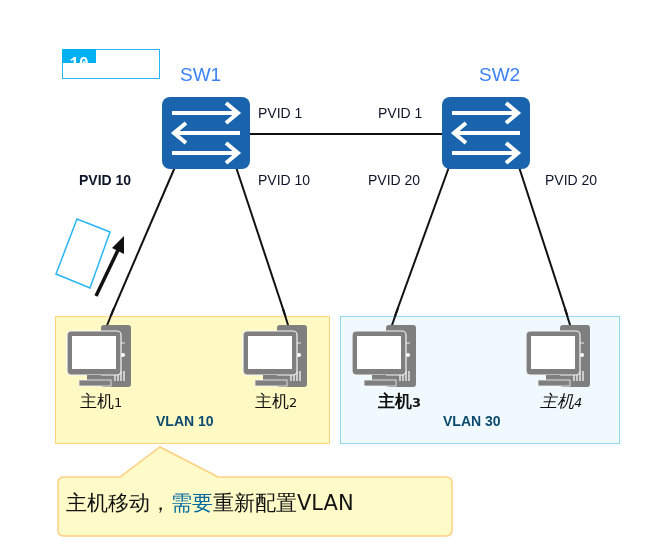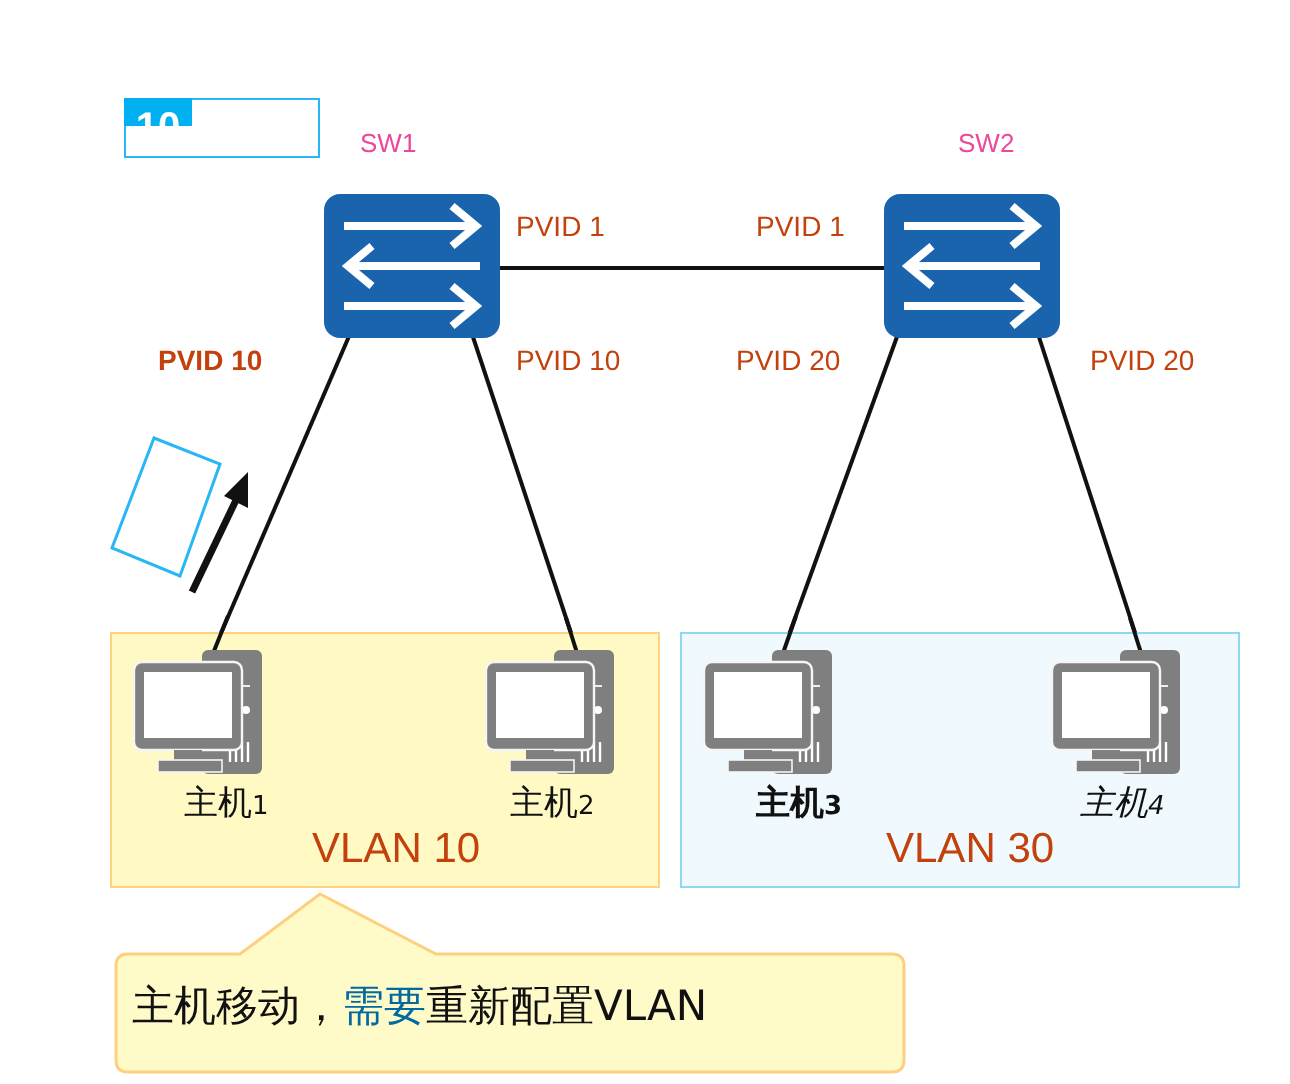--- a/index.html
+++ b/index.html
@@ -1,28 +1,28 @@
 <!DOCTYPE html>
 <html><head>
 <meta charset="utf-8">
 <style>
   html, body { margin: 0; padding: 0; background: #ffffff; }
   body { width: 645px; height: 542px; position: relative; overflow: hidden;
          font-family: "Liberation Sans", "DejaVu Sans", sans-serif; }
   .abs { position: absolute; }
   #diagram { position: absolute; left: 0; top: 0; width: 645px; height: 542px; }
   .tag-box { left: 62px; top: 49px; width: 98px; height: 30px; border: 1.5px solid #29b6f6; box-sizing: border-box; background: #fff; }
-  .tag-num { left: 62px; top: 49px; width: 34px; height: 14px; background: #00b0f0; color: #fff; font-weight: bold; font-size: 20px; line-height: 30px; text-align: center; }
-  .sw-label { font-size: 13px; color: #ec4899; }
-  .pvid { font-size: 14px; color: #c2410c; }
+  .tag-num { left: 62px; top: 49px; width: 34px; height: 14px; background: #00b0f0; color: #fff; font-weight: bold; font-size: 16px; line-height: 30px; text-align: center; font-family: Liberation Mono, monospace; }
+  .sw-label { font-size: 19px; color: #3b82f6; }
+  .pvid { font-size: 14px; color: #0f172a; }
   .pvid.bold { font-weight: bold; }
   .vlan-box { box-sizing: border-box; }
   .vlan10 { left: 55px; top: 316px; width: 275px; height: 128px; background: #fff9c4; border: 1.5px solid #ffd180; }
   .vlan20 { left: 340px; top: 316px; width: 280px; height: 128px; background: #f0f9fd; border: 1.5px solid #90d7f0; }
-  .vlan-label { font-weight: normal; font-size: 21px; color: #c2410c; }
+  .vlan-label { font-weight: bold; font-size: 14px; color: #0c4a6e; }
   .host-label { font-size: 17px; color: #111; font-family: "DejaVu Sans", sans-serif; }
   .host-label .sub { font-size: 13px; }
   .callout-text { left: 66px; top: 489px; font-size: 21px; color: #111; font-family: "DejaVu Sans", sans-serif; white-space: nowrap; }
   .callout-text .hl { color: #0369a1; }
 </style>
 </head>
 <body>
 
 <svg id="diagram" viewBox="0 0 645 542" xmlns="http://www.w3.org/2000/svg">
   <defs>
@@ -96,21 +96,21 @@
 <div class="abs sw-label" style="left:180px;top:64px;">SW1</div>
 <div class="abs sw-label" style="left:479px;top:64px;">SW2</div>
 
 <div class="abs pvid" style="left:258px;top:105px;">PVID 1</div>
 <div class="abs pvid" style="left:378px;top:105px;">PVID 1</div>
 <div class="abs pvid bold" style="left:79px;top:172px;">PVID 10</div>
 <div class="abs pvid" style="left:258px;top:172px;">PVID 10</div>
 <div class="abs pvid" style="left:368px;top:172px;">PVID 20</div>
 <div class="abs pvid" style="left:545px;top:172px;">PVID 20</div>
 
-<div class="abs host-label" style="left:80px;top:390px;margin-left:12px;"><span>主机</span><span class="sub">1</span></div>
+<div class="abs host-label" style="left:80px;top:390px;"><span>主机</span><span class="sub">1</span></div>
 <div class="abs host-label" style="left:255px;top:390px;"><span>主机</span><span class="sub">2</span></div>
 <div class="abs host-label" style="left:378px;top:390px;font-weight:bold;"><span>主机</span><span class="sub">3</span></div>
 <div class="abs host-label" style="left:540px;top:390px;font-style:italic;"><span>主机</span><span class="sub">4</span></div>
 
 <div class="abs vlan-label" style="left:156px;top:413px;">VLAN 10</div>
 <div class="abs vlan-label" style="left:443px;top:413px;">VLAN 30</div>
 
 <div class="abs callout-text"><span>主机移动，</span><span class="hl">需要</span><span>重新配置VLAN</span></div>
 
 </body></html>

